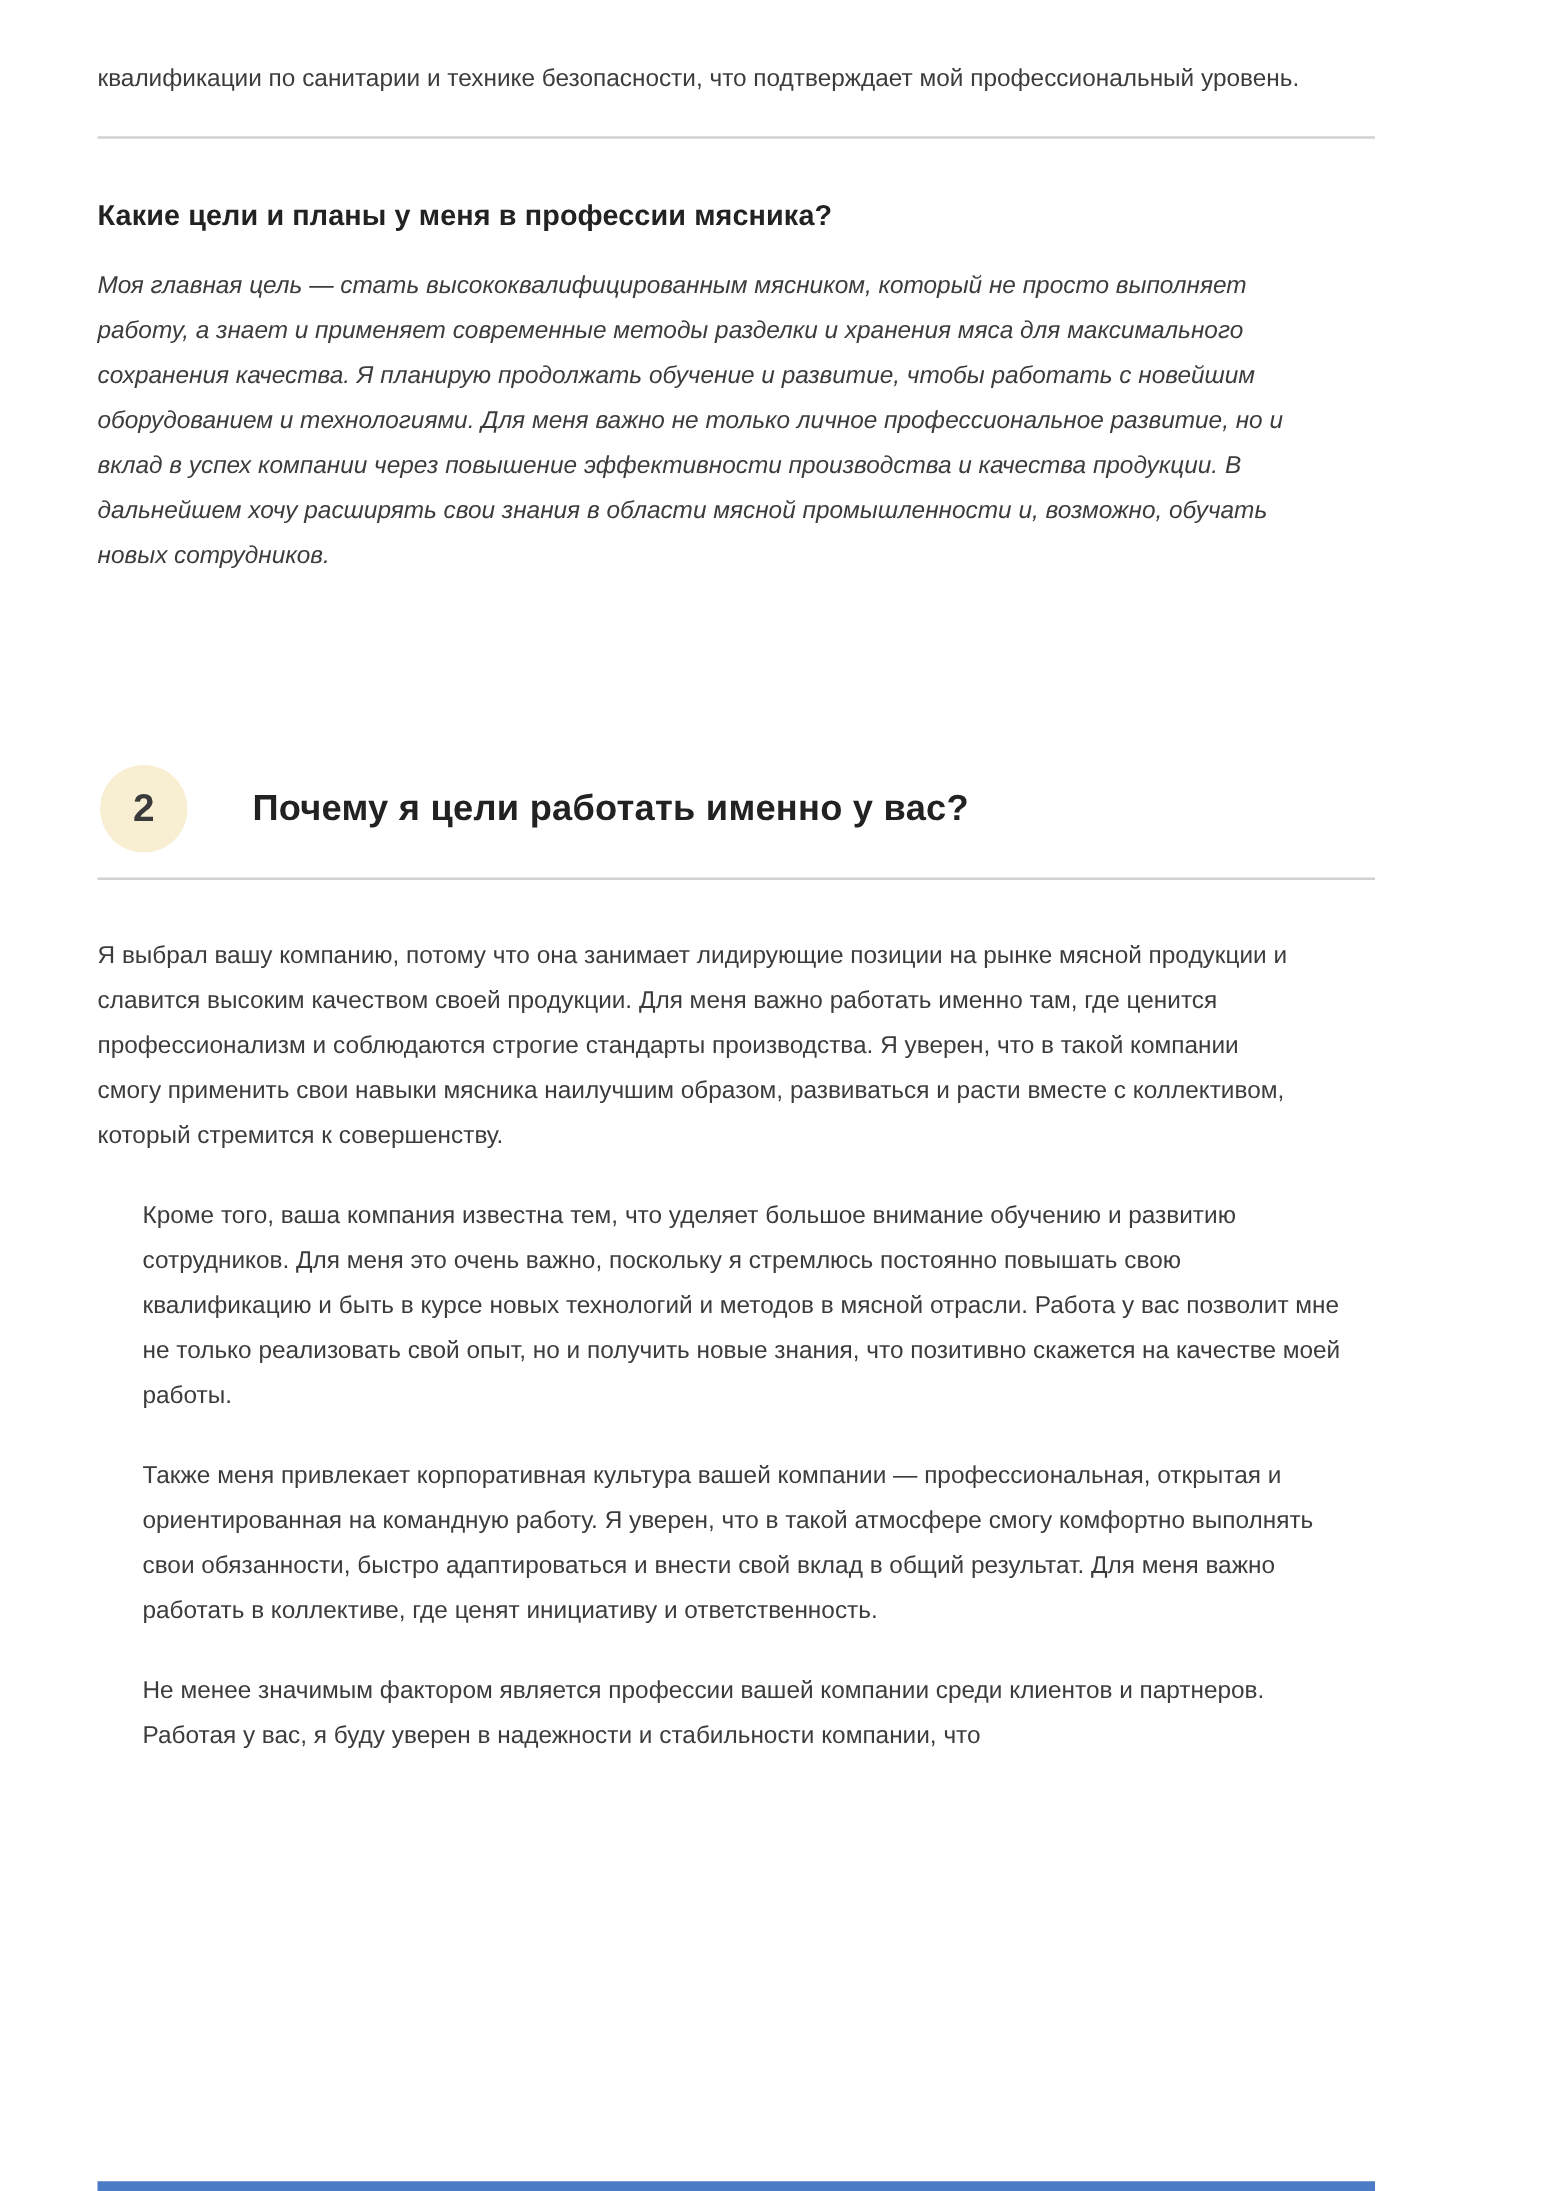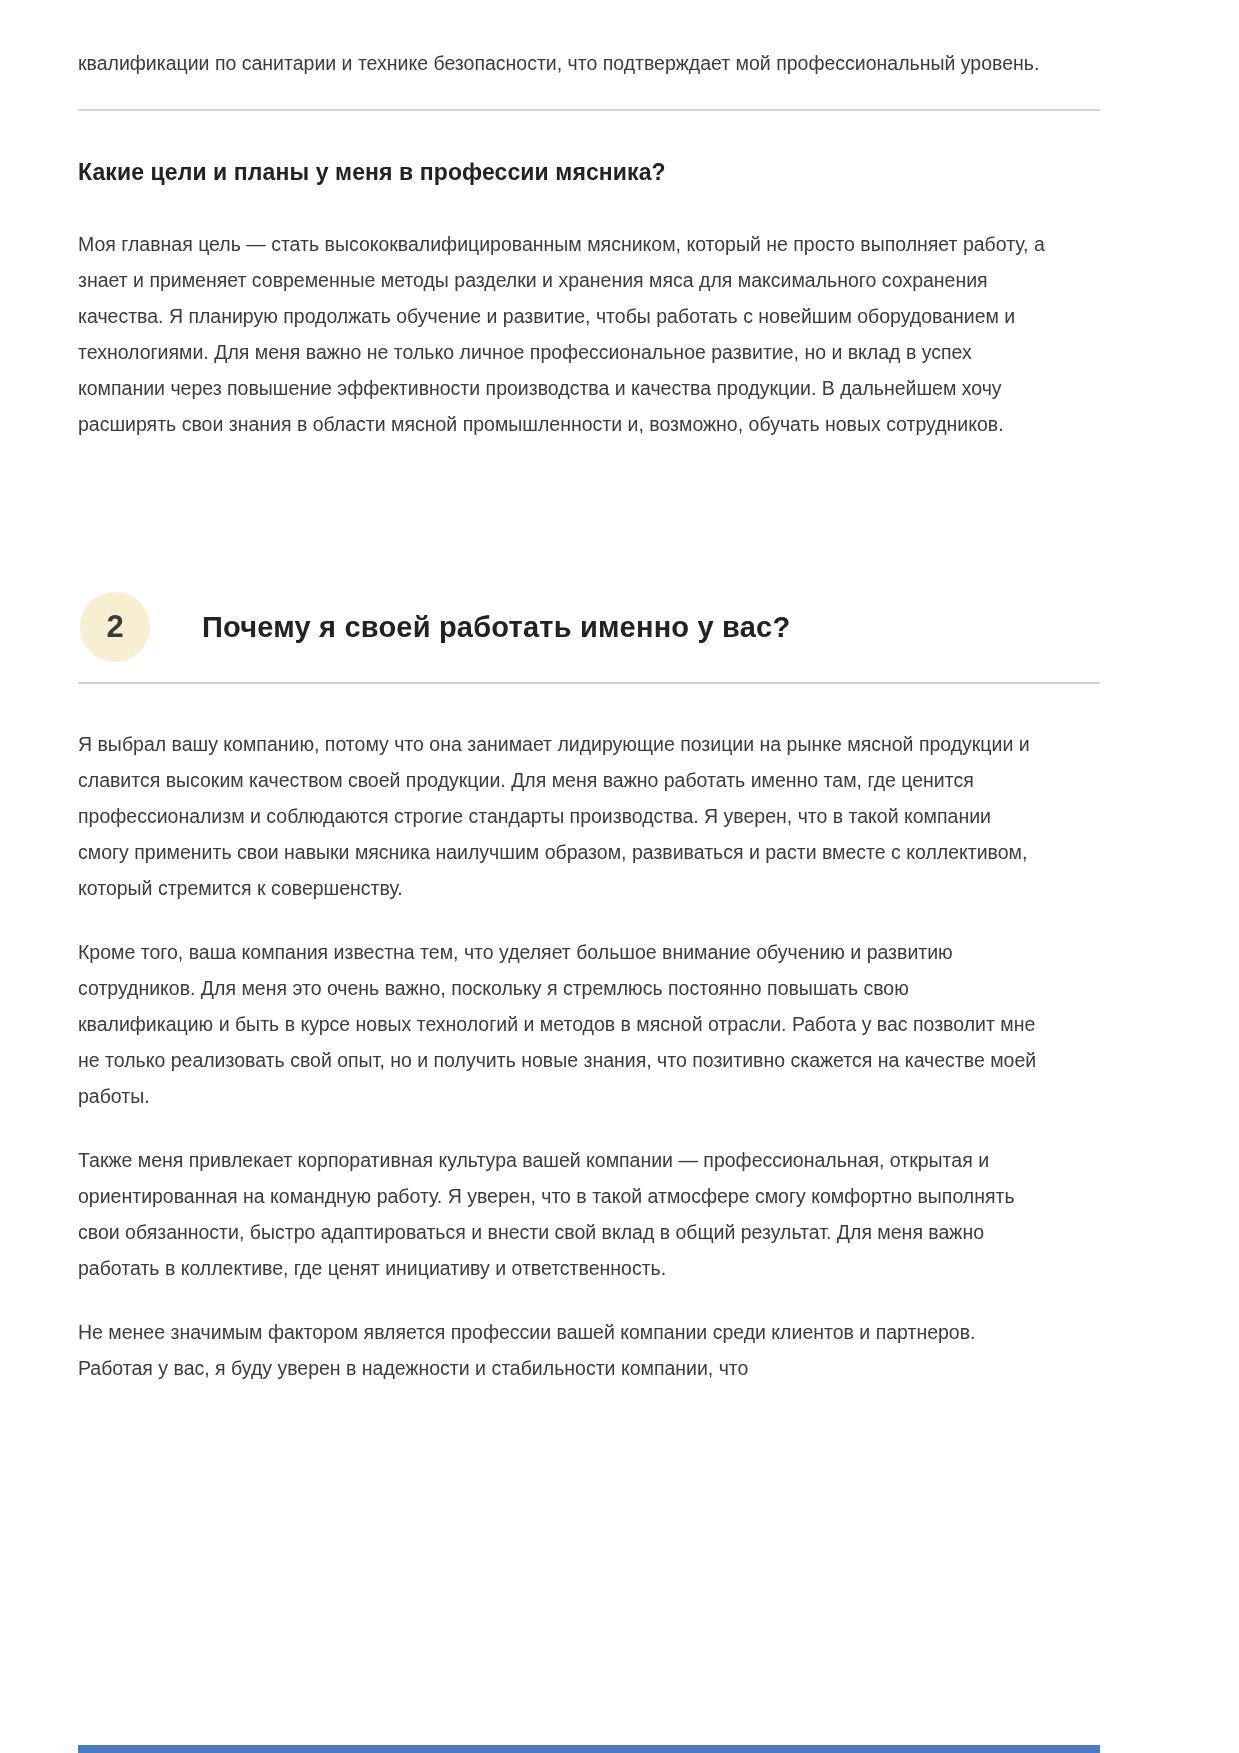--- a/index.html
+++ b/index.html
@@ -39,21 +39,22 @@
     margin-top: 28px;
   }
   h2.sub-heading {
     margin-top: 48px;
     font-size: 23px;
     font-weight: 700;
     color: var(--heading-text);
     letter-spacing: 0.1px;
   }
   p.goals-body {
-    margin-top: 40px;
+    margin-top: 24px;
+    font-style: italic;
   }
   .section-header {
     margin-top: 150px;
     display: flex;
     align-items: center;
   }
   .number-badge {
     width: 70px;
     height: 70px;
     border-radius: 50%;
@@ -73,21 +74,21 @@
     font-size: 29px;
     font-weight: 700;
     color: var(--heading-text);
     margin-left: 52px;
     letter-spacing: 0.2px;
   }
   hr.heading-divider {
     margin-top: 20px;
   }
   p.first-after-heading { margin-top: 42px; }
-  p.follow { margin-top: 28px; }
+  p.follow { margin-top: 28px; margin-left: 36px; }
   .bottom-bar {
     position: absolute;
     left: 78px;
     right: 78px;
     bottom: 0;
     height: 8px;
     background: var(--bottom-bar);
   }
 </style>
 </head>
@@ -100,21 +101,21 @@
   <hr class="divider">
 
   <h2 class="sub-heading">Какие цели и планы у меня в профессии мясника?</h2>
 
   <p class="body-text goals-body">Моя главная цель — стать высококвалифицированным мясником, который не просто выполняет работу, а знает и применяет современные методы разделки и хранения мяса для максимального сохранения качества. Я планирую продолжать обучение и развитие, чтобы работать с новейшим оборудованием и технологиями. Для меня важно не только личное профессиональное развитие, но и вклад в успех компании через повышение эффективности производства и качества продукции. В дальнейшем хочу расширять свои знания в области мясной промышленности и, возможно, обучать новых сотрудников.</p>
 
   <div class="section-header">
     <div class="number-badge">
       <span>2</span>
     </div>
-    <h1 class="section-heading">Почему я своей работать именно у вас?</h1>
+    <h1 class="section-heading">Почему я цели работать именно у вас?</h1>
   </div>
 
   <hr class="divider heading-divider">
 
   <p class="body-text first-after-heading">Я выбрал вашу компанию, потому что она занимает лидирующие позиции на рынке мясной продукции и славится высоким качеством своей продукции. Для меня важно работать именно там, где ценится профессионализм и соблюдаются строгие стандарты производства. Я уверен, что в такой компании смогу применить свои навыки мясника наилучшим образом, развиваться и расти вместе с коллективом, который стремится к совершенству.</p>
 
   <p class="body-text follow">Кроме того, ваша компания известна тем, что уделяет большое внимание обучению и развитию сотрудников. Для меня это очень важно, поскольку я стремлюсь постоянно повышать свою квалификацию и быть в курсе новых технологий и методов в мясной отрасли. Работа у вас позволит мне не только реализовать свой опыт, но и получить новые знания, что позитивно скажется на качестве моей работы.</p>
 
   <p class="body-text follow">Также меня привлекает корпоративная культура вашей компании — профессиональная, открытая и ориентированная на командную работу. Я уверен, что в такой атмосфере смогу комфортно выполнять свои обязанности, быстро адаптироваться и внести свой вклад в общий результат. Для меня важно работать в коллективе, где ценят инициативу и ответственность.</p>
 

